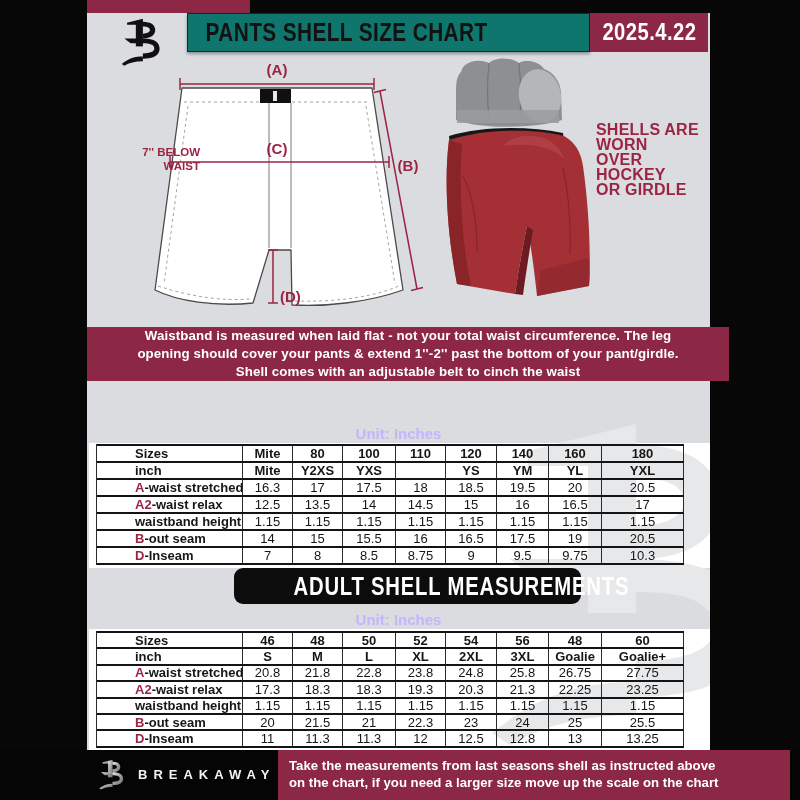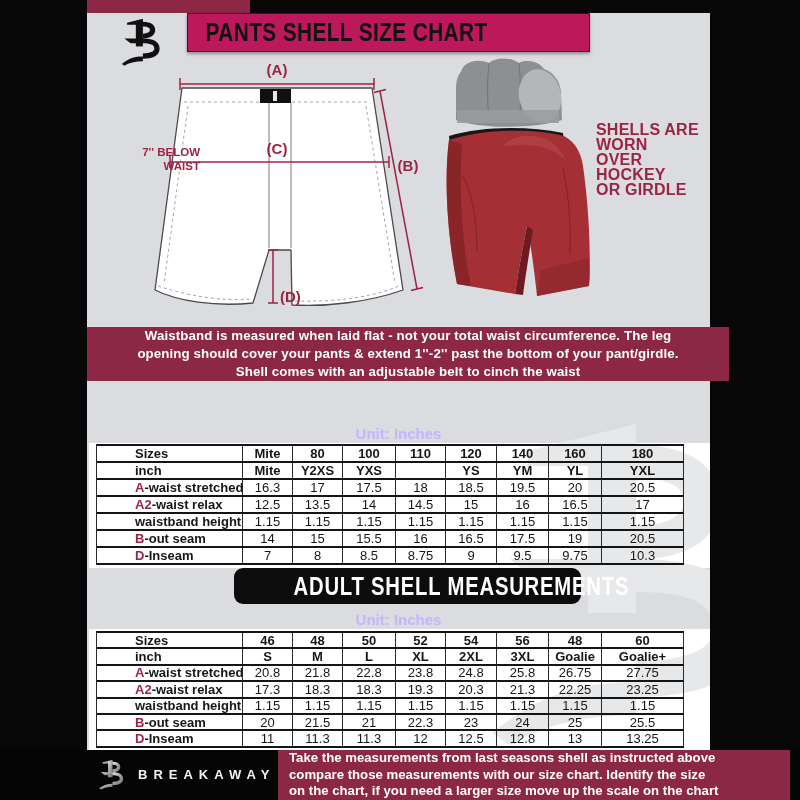--- a/index.html
+++ b/index.html
@@ -13,21 +13,21 @@
 
   
   #content{left:87px;top:0;width:623px;height:800px;background:var(--gray);overflow:hidden;}
   .wpanel{position:absolute;left:2px;width:621px;background:var(--white);}
   #watermark{position:absolute;left:393px;top:415px;z-index:3;pointer-events:none;}
   .z4{position:absolute;z-index:4;}
 
   
   #topbar{left:0;top:0;width:800px;height:13px;background:var(--page);z-index:6;}
   #topstrip{left:87px;top:0;width:163px;height:13px;background:var(--maroon);z-index:7;}
-  #titlebar{left:187px;top:13px;width:403px;height:39px;background:#be185d;border:1px solid #222;
+  #titlebar{left:187px;top:13px;width:403px;height:39px;background:#0f766e;border:1px solid #222;
             box-sizing:border-box;display:flex;align-items:center;z-index:7;
             box-shadow:0 2px 3px rgba(0,0,0,.35);}
   #titlebar .t{font-size:26px;font-weight:700;color:#121212;white-space:nowrap;
                transform:scaleX(.8);transform-origin:left center;padding-left:22px;letter-spacing:.5px;}
   #datebox{left:590px;top:13px;width:118px;height:39px;background:var(--maroon);
            display:flex;align-items:center;justify-content:center;z-index:7;}
   #datebox .t{font-size:23px;font-weight:700;color:#fff;transform:scaleX(.88);letter-spacing:.5px;}
   #hlogo{left:120px;top:17px;z-index:7;}
 
   
@@ -170,20 +170,23 @@
       <path d="M16 12 L52 3 L52 17 L16 17 Z"></path>
         <rect x="36" y="8" width="16" height="58"></rect>
       <path d="M52 10 C71 10 80 18 80 29 C80 40 71 48 52 48 L52 37 C63 37 68 33 68 29 C68 24 63 21 52 21 Z"></path>
       <path d="M10 48 L52 48 L52 59 L24 59 Z"></path>
       <path d="M52 48 C79 48 90 57 90 71 C90 86 78 94 52 94 L52 82 C69 82 78 78 78 71 C78 62 68 59 52 59 Z"></path>
       <path d="M4 106 C20 93 34 89 52 89 L52 100 C34 100 20 104 10 110 Z"></path>
     </g>
   </svg>
   <div id="titlebar" class="abs">
     <span class="t">PANTS SHELL SIZE CHART</span>
+  </div>
+  <div id="datebox" class="abs">
+    <span class="t">2025.4.22</span>
   </div>
 
   <div id="banner" class="abs">
       <div>Waistband is measured when laid flat - not your total waist circumference. The leg</div>
       <div>opening should cover your pants &amp; extend 1''-2'' past the bottom of your pant/girdle.</div>
       <div>Shell comes with an adjustable belt to cinch the waist</div>
     </div>
 
   <div class="abs unit" style="left:87px;top:425px;z-index:5;">Unit: Inches</div>
   <div id="youth-table" class="abs dtable" style="left:96px;top:444px;z-index:5;">
@@ -408,18 +411,17 @@
           <path d="M52 10 C71 10 80 18 80 29 C80 40 71 48 52 48 L52 37 C63 37 68 33 68 29 C68 24 63 21 52 21 Z"></path>
           <path d="M10 48 L52 48 L52 59 L24 59 Z"></path>
           <path d="M52 48 C79 48 90 57 90 71 C90 86 78 94 52 94 L52 82 C69 82 78 78 78 71 C78 62 68 59 52 59 Z"></path>
           <path d="M4 106 C20 93 34 89 52 89 L52 100 C34 100 20 104 10 110 Z"></path>
         </g>
       </svg>
       <span class="t">BREAKAWAY</span>
     </div>
     <div id="footer-red">
         <div>Take the measurements from last seasons shell as instructed above</div>
-        <div>compare those measurements  with our size chart. Identify the size</div>
         <div>on the chart, if you need a larger size move up the scale on the chart</div>
       </div>
   </div>
 
 </div>
 
 </body></html>

